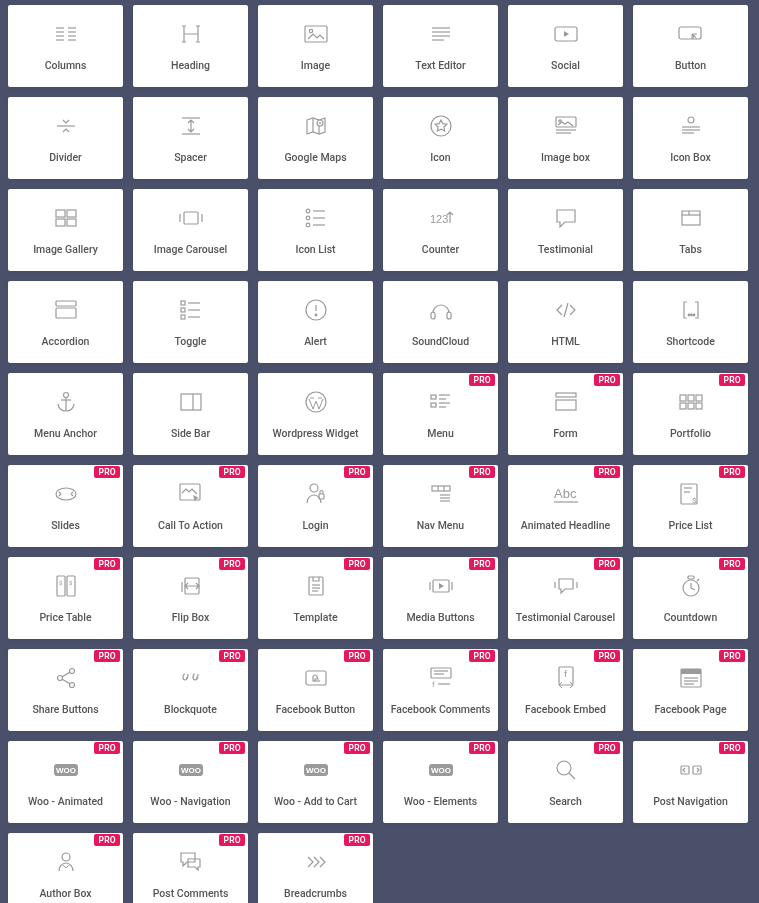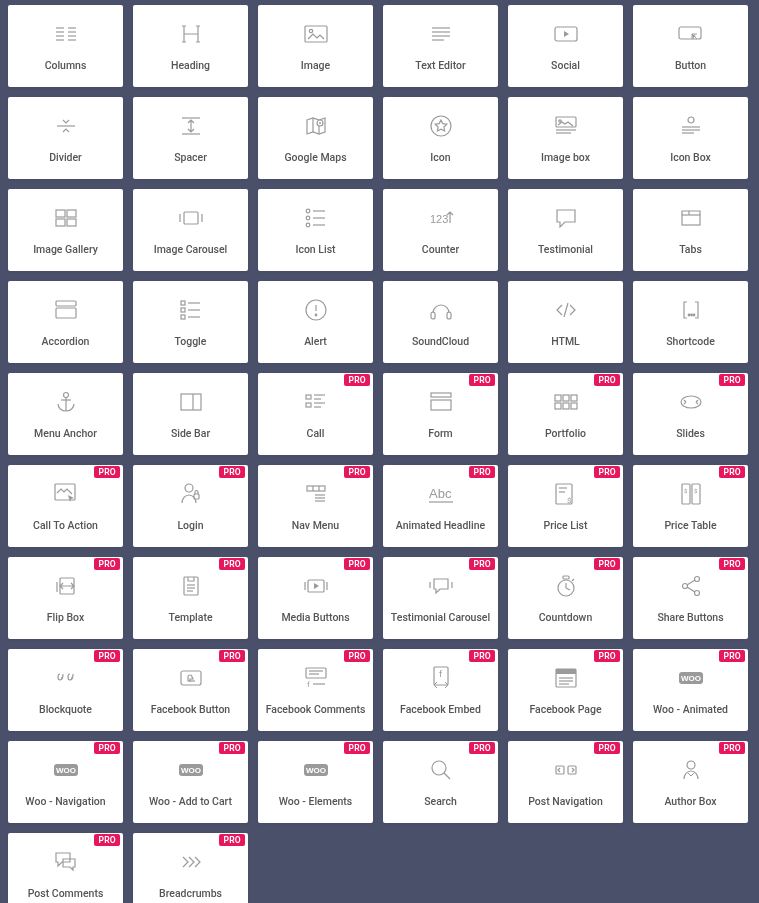--- a/index.html
+++ b/index.html
@@ -330,32 +330,41 @@
       <div class="widget">
         <div class="icon-wrap">
           <svg width="22" height="18" viewBox="0 0 22 18" fill="none" stroke="#9a9a9a" stroke-width="1.2">
             <rect x="1" y="1" width="20" height="16"></rect>
             <line x1="13" y1="1" x2="13" y2="17"></line>
           </svg>
         </div>
         <div class="label">Side Bar</div>
       </div>
       <div class="widget">
+        <div class="icon-wrap">
+          <svg width="22" height="22" viewBox="0 0 22 22" fill="none" stroke="#9a9a9a" stroke-width="1.2">
+            <circle cx="11" cy="11" r="10"></circle>
+            <path d="M4 8 l4 10 l3 -8 l3 8 l4 -10 M5 7 h4 M13 7 h4" stroke-width="1"></path>
+          </svg>
+        </div>
+        <div class="label">Wordpress Widget</div>
+      </div>
+      <div class="widget">
         <div class="badge">PRO</div>
         <div class="icon-wrap">
           <svg width="22" height="18" viewBox="0 0 22 18" fill="none" stroke="#9a9a9a" stroke-width="1.2">
             <rect x="1" y="2" width="5" height="4"></rect>
             <line x1="9" y1="2" x2="20" y2="2"></line>
             <line x1="9" y1="6" x2="16" y2="6"></line>
             <rect x="1" y="10" width="5" height="4"></rect>
             <line x1="9" y1="10" x2="20" y2="10"></line>
             <line x1="9" y1="14" x2="16" y2="14"></line>
           </svg>
         </div>
-        <div class="label">Call</div>
+        <div class="label">Menu</div>
       </div>
       <div class="widget">
         <div class="badge">PRO</div>
         <div class="icon-wrap">
           <svg width="22" height="20" viewBox="0 0 22 20" fill="none" stroke="#9a9a9a" stroke-width="1.2">
             <rect x="1" y="1" width="20" height="4"></rect>
             <rect x="1" y="8" width="20" height="10"></rect>
           </svg>
         </div>
         <div class="label">Form</div>

